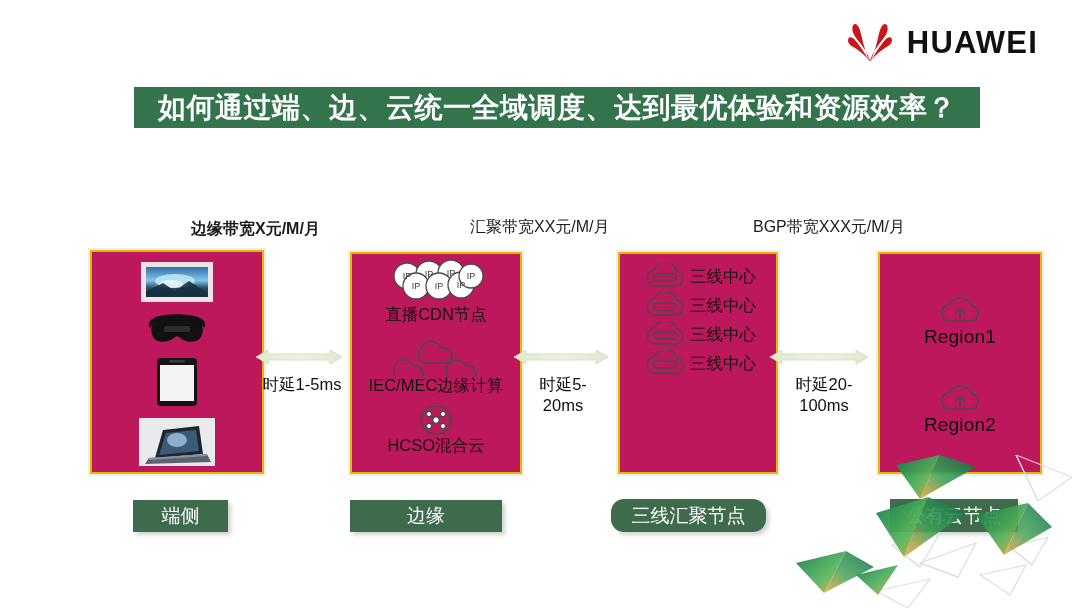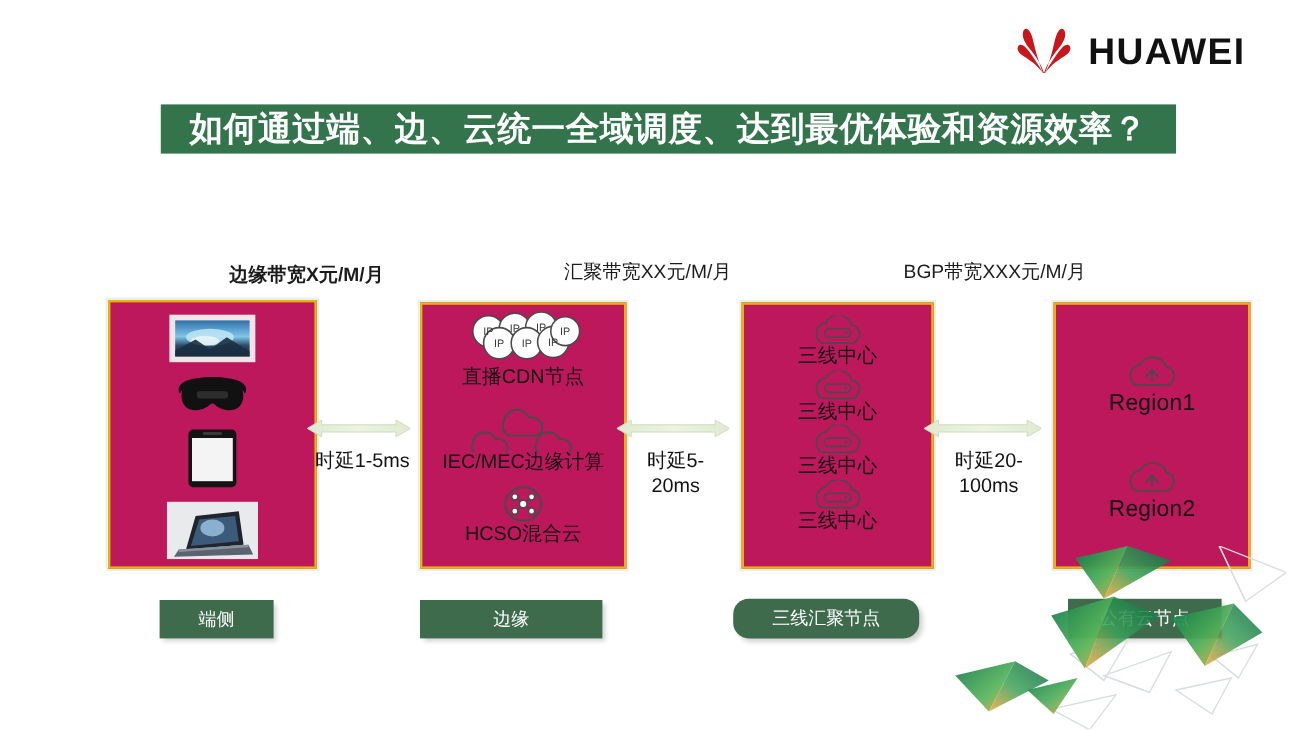--- a/index.html
+++ b/index.html
@@ -71,21 +71,21 @@
   #panel-device .panel-inner { justify-content: space-between; padding: 10px 0 6px; }
   .device-img { display: block; }
 
   
   #panel-edge .panel-inner { justify-content: flex-start; padding-top: 6px; gap: 0px; }
   .edge-item { display: flex; flex-direction: column; align-items: center; }
   .edge-caption { font-size: 16.5px; color: #111; white-space: nowrap; line-height: 1.05; }
 
   
   #panel-agg .panel-inner { justify-content: flex-start; padding-top: 9px; }
-  .agg-item { display: flex; flex-direction: column; align-items: center; }
+  .agg-item { display: flex; flex-direction: row; align-items: center; }
   .agg-caption { font-size: 16.5px; color: #111; white-space: nowrap; line-height: 1.0; }
 
   
   #panel-cloud .panel-inner { justify-content: center; gap: 36px; padding-top: 6px; }
   .region-item { display: flex; flex-direction: column; align-items: center; }
   .region-caption { font-size: 19px; color: #111; letter-spacing: 0.2px; }
 
   
   .connector { position: absolute; }
   #conn-1 { left: 256px; top: 347px; width: 86px; height: 20px; }
@@ -102,21 +102,21 @@
   #lat-2 { left: 520px; top: 374px; width: 86px; }
   #lat-3 { left: 778px; top: 374px; width: 92px; }
 
   
   .tier-box {
     position: absolute;
     background: #3D6B4C;
     display: flex; align-items: center; justify-content: center;
     box-shadow: 3px 3px 4px rgba(0,0,0,0.18);
   }
-  .tier-text { color: #ffffff; font-size: 15px; white-space: nowrap; }
+  .tier-text { color: #ffffff; font-size: 19px; white-space: nowrap; }
   #tier-1 { left: 133px; top: 500px; width: 95px;  height: 32px; }
   #tier-2 { left: 350px; top: 500px; width: 152px; height: 32px; }
   #tier-3 { left: 611px; top: 499px; width: 155px; height: 33px; border-radius: 13px; }
   #tier-4 { left: 890px; top: 499px; width: 128px; height: 33px; }
 
   
   #decor {
     position: absolute; left: 780px; top: 455px;
     width: 300px; height: 153px;
     pointer-events: none;

